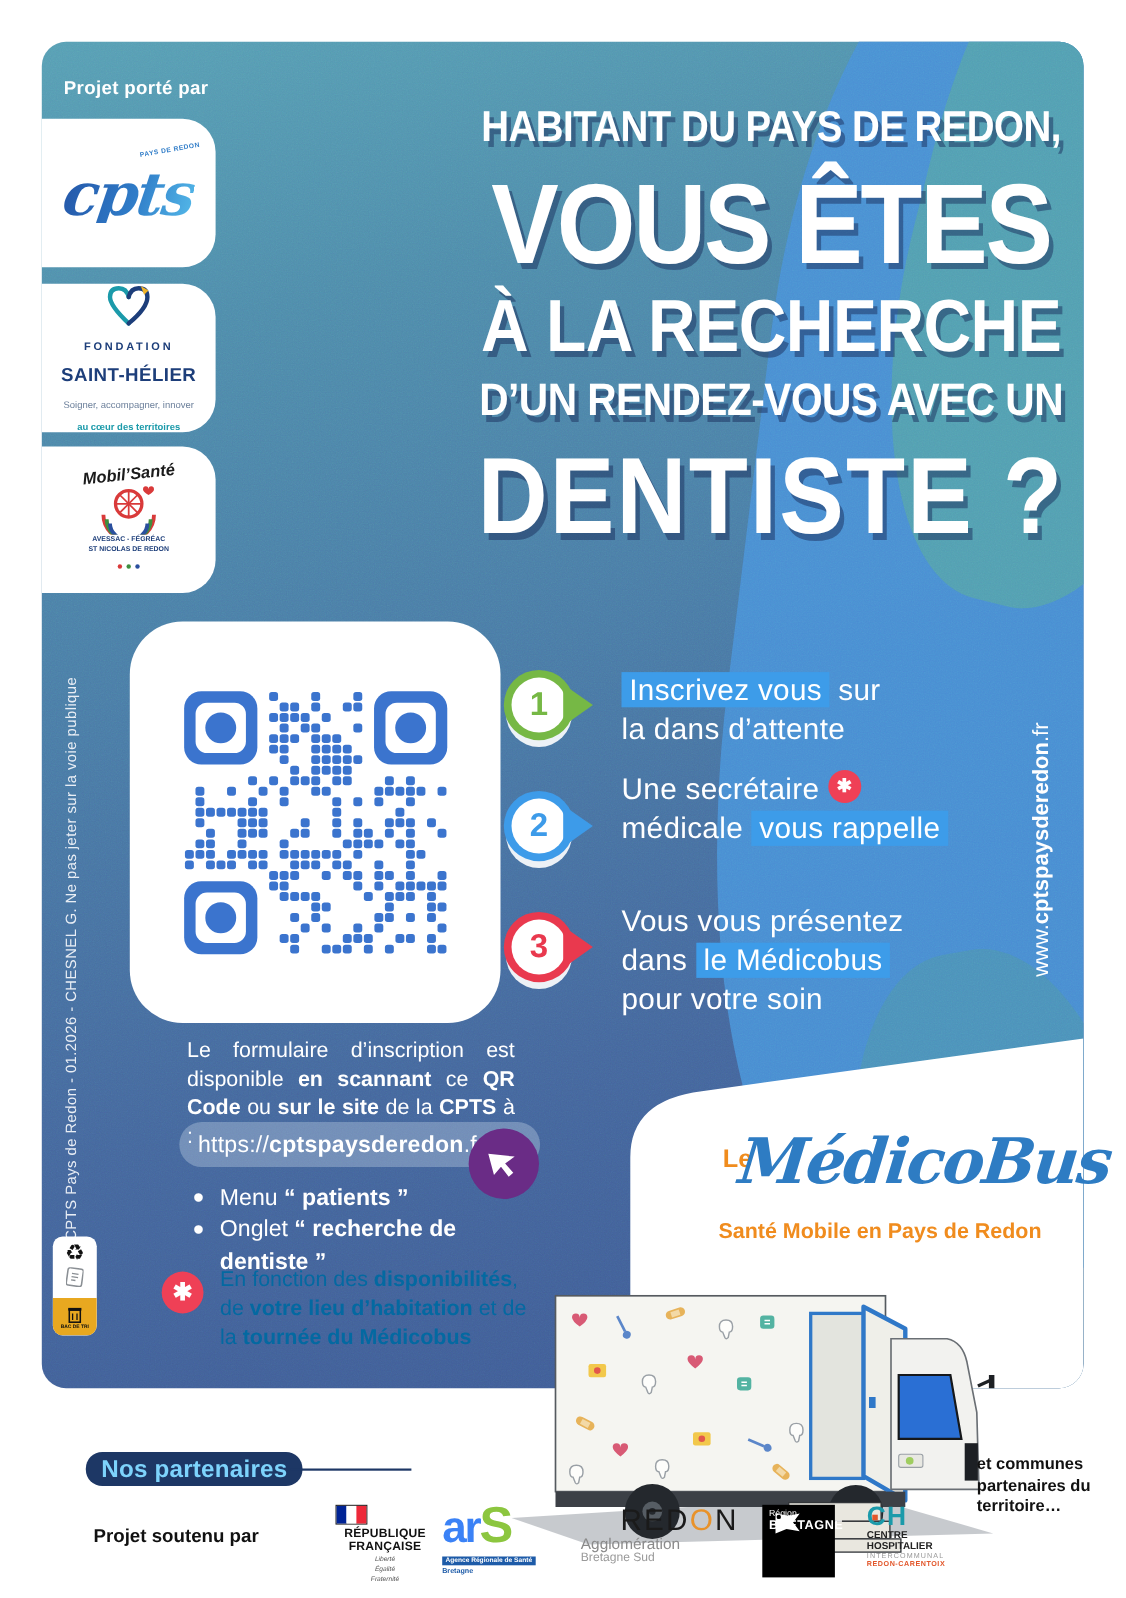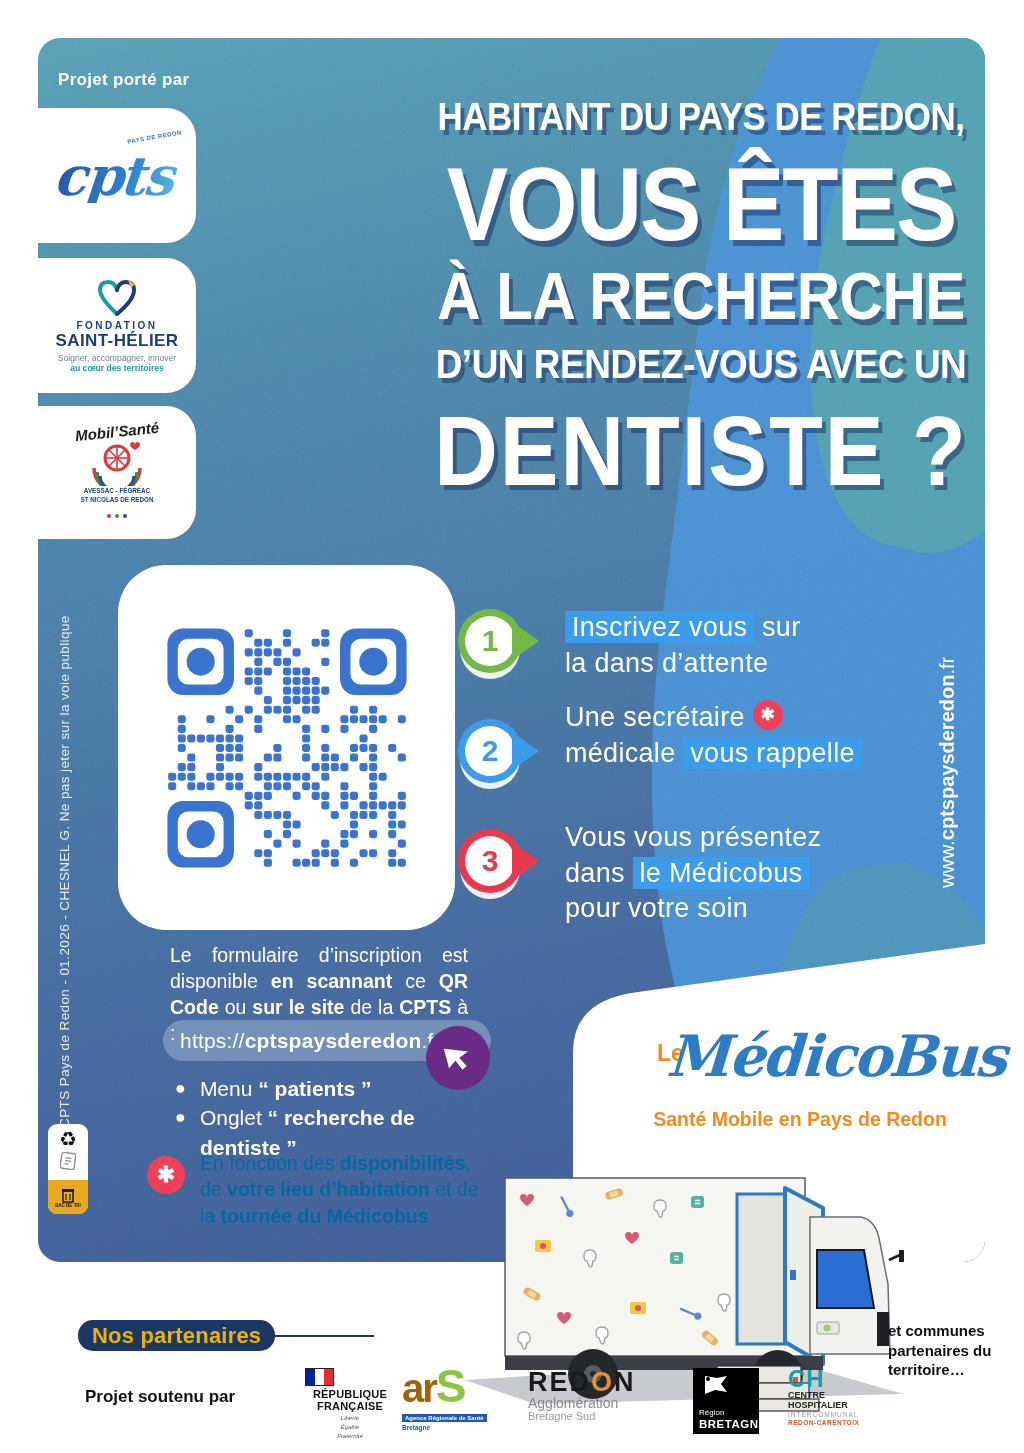--- a/index.html
+++ b/index.html
@@ -33,21 +33,21 @@
   
   .panel-svg{position:absolute;inset:0;width:947px;height:1224px;}
 
   
   .kicker{left:58px;top:70px;color:#fff;font-size:17px;font-weight:600;letter-spacing:.3px;}
   .tab{
     left:38px;width:158px;background:#fff;border-radius:0 30px 30px 0;
     display:flex;flex-direction:column;align-items:center;justify-content:center;text-align:center;
   }
   .tab1{top:108px;height:135px;}
-  .tab2{top:258px;height:135px;}
+  .tab2{top:258px;height:135px;gap:10px;}
   .tab3{top:406px;height:133px;}
   .cpts-word{
     font-family:"DejaVu Serif",serif;font-style:italic;font-weight:700;font-size:54px;line-height:1;
     background:linear-gradient(100deg,#2456a8,#2f7cc8 55%,#53b7e8);
     -webkit-background-clip:text;background-clip:text;color:transparent;
     transform:skewX(-8deg);letter-spacing:-2px;
   }
   .cpts-region{position:absolute;right:14px;top:26px;font-size:6px;font-weight:700;color:#2f7cc8;transform:rotate(-10deg);letter-spacing:.5px;}
   .helier-l1{font-size:10px;font-weight:700;color:#1d3e7a;letter-spacing:2.5px;margin-top:2px;}
   .helier-l2{font-size:17px;font-weight:800;color:#1d3e7a;letter-spacing:.4px;}
@@ -123,42 +123,42 @@
 
   
   .infotri{left:48px;top:1124px;width:40px;height:90px;background:#fff;border-radius:9px;overflow:hidden;
     display:flex;flex-direction:column;align-items:center;}
   .infotri .triman{font-size:20px;line-height:1.2;color:#111;margin-top:3px;}
   .infotri .leaflet{margin-top:1px;}
   .infotri .bac{margin-top:auto;width:100%;height:34px;background:#e8a820;display:flex;
     flex-direction:column;align-items:center;justify-content:center;color:#111;font-size:4.5px;font-weight:700;}
 
   
-  .partners-title{left:78px;top:1320px;height:31px;background:#1d3765;color:#eab308;
+  .partners-title{left:78px;top:1320px;height:31px;background:#1d3765;color:#7dd3fc;
     display:flex;align-items:center;padding:0 14px;font-size:22px;font-weight:800;letter-spacing:.2px;border-radius:15px;}
   .partners-line{left:264px;top:1335px;width:110px;border-top:2.5px solid #1d3765;}
   .supported{left:85px;top:1387px;font-size:17px;font-weight:600;color:#111;}
   .logo-rf{left:305px;top:1368px;width:90px;text-align:center;color:#111;}
   .rf-flag{display:flex;width:27px;height:16px;margin-bottom:2px;border:1px solid #222;}
   .rf-flag i{flex:1;}
   .rf-name{font-size:11px;font-weight:800;line-height:1.1;letter-spacing:.2px;}
   .rf-motto{font-size:6px;font-style:italic;color:#555;line-height:1.5;margin-top:2px;}
   .logo-ars{left:402px;top:1368px;width:110px;}
   .ars-word{font-size:40px;line-height:.8;font-weight:800;}
-  .ars-ar{color:#a16207;letter-spacing:-2px;}
+  .ars-ar{color:#3b82f6;letter-spacing:-2px;}
   .ars-s{color:#8cc63f;font-size:46px;}
   .ars-sub{margin-top:3px;font-size:6px;font-weight:700;color:#fff;background:#1d5ba8;display:inline-block;padding:1px 3px;}
   .ars-region{font-size:6.5px;font-weight:700;color:#1d5ba8;}
   .logo-redon{left:528px;top:1370px;width:150px;}
-  .redon-top{font-size:27px;font-weight:700;color:#1a1a1a;letter-spacing:2px;line-height:.9;}
+  .redon-top{font-size:27px;font-weight:400;color:#1a1a1a;letter-spacing:2px;line-height:.9;margin-left:36px;}
   .redon-top .o{color:#e8922a;}
   .redon-mid{font-size:14px;color:#8a8a8a;line-height:1;margin-top:2px;}
   .redon-sub{font-size:11px;color:#9a9a9a;line-height:1.1;}
   .logo-bzh{left:693px;top:1368px;width:66px;height:66px;background:#000;color:#fff;
-    display:flex;flex-direction:column;align-items:flex-start;justify-content:flex-end;padding:4px 6px;box-sizing:border-box;}
+    display:flex;flex-direction:column;align-items:flex-start;justify-content:flex-start;padding:4px 6px;box-sizing:border-box;}
   .bzh-flagicon{position:absolute;left:8px;top:6px;}
   .bzh-r{font-size:8px;line-height:1.1;}
   .bzh-b{font-size:11.5px;font-weight:800;letter-spacing:.5px;}
   .logo-ch{left:788px;top:1368px;width:90px;color:#222;}
   .ch-sigle{font-size:24px;font-weight:800;color:#1b9aaa;line-height:.9;letter-spacing:1px;position:relative;}
   .ch-dot{position:absolute;left:5px;top:9px;width:5px;height:5px;background:#e2572b;}
   .ch-l{font-size:9px;font-weight:800;line-height:1.15;}
   .ch-l3{font-size:6.5px;color:#9a9a9a;letter-spacing:1px;line-height:1.4;}
   .ch-l4{font-size:6.5px;color:#e2572b;font-weight:700;letter-spacing:.5px;}
   .communes{left:888px;top:1321px;width:120px;font-size:15px;font-weight:600;color:#111;line-height:1.3;}

